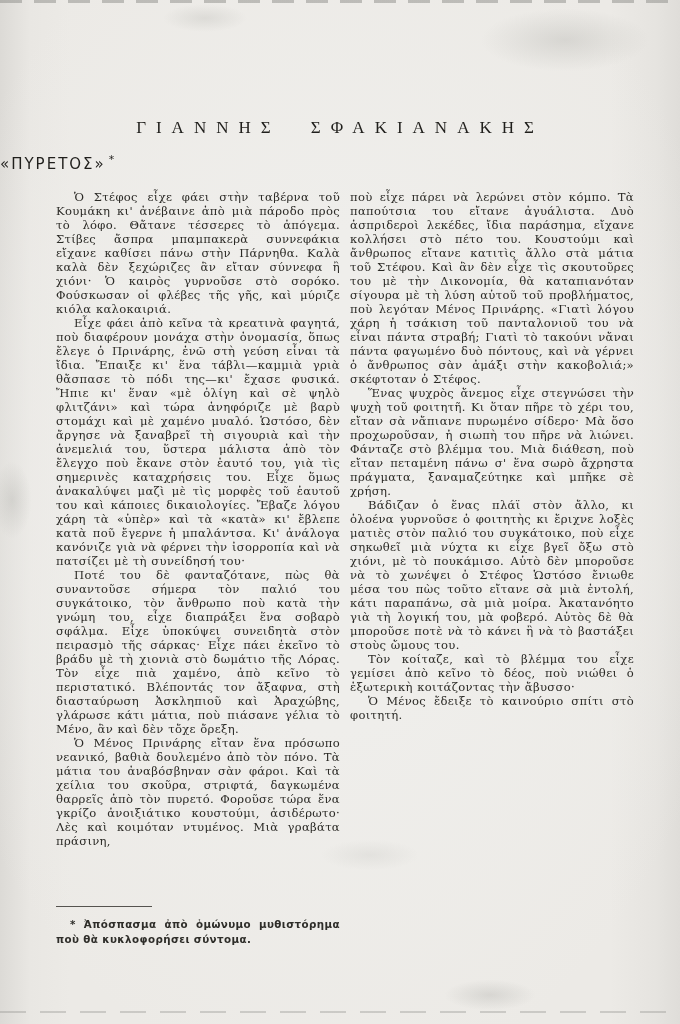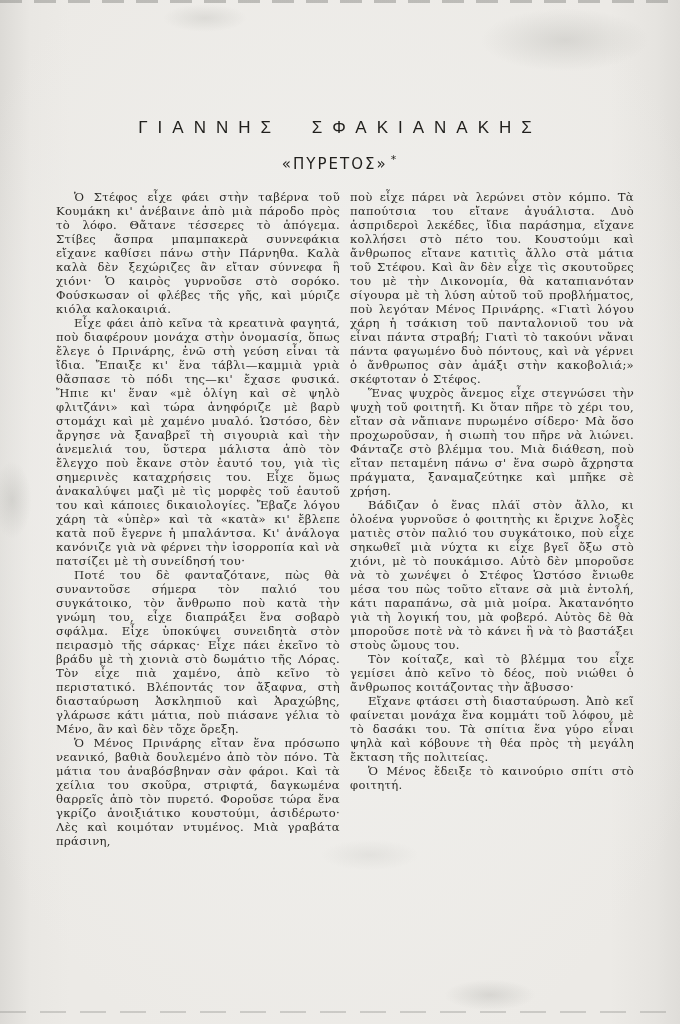--- a/index.html
+++ b/index.html
@@ -21,27 +21,26 @@
       #e9e7e3;
     color:#2b2a26;
   }
   .edge-top{position:absolute;top:0;left:0;width:680px;height:3px;
     background:repeating-linear-gradient(90deg, rgba(130,130,126,0.45) 0 22px, rgba(130,130,126,0) 22px 34px);}
   .edge-bottom{position:absolute;top:1011px;left:0;width:680px;height:2px;
     background:repeating-linear-gradient(90deg, rgba(140,140,136,0.35) 0 26px, rgba(140,140,136,0) 26px 40px);}
   .author{
     position:absolute;top:118px;left:0;width:100%;
     text-align:center;
-    font-family:Liberation Sans, sans-serif;
+    font-family:Liberation Serif, serif;
     font-size:17px;font-weight:400;color:#201f1c;
     letter-spacing:10px;word-spacing:16px;white-space:nowrap;
   }
   .subtitle{
     position:absolute;top:153px;left:0;width:100%;
-    text-align:center;
     font-family:"DejaVu Sans", sans-serif;
     font-size:15px;color:#201f1c;letter-spacing:2px;
   }
   .subtitle .asterisk{font-size:11px;vertical-align:super;margin-left:3px;}
   .columns{
     position:absolute;top:190px;left:56px;width:578px;
     display:flex;gap:10px;
   }
   .col{width:284px;}
   .col p{
@@ -80,19 +79,22 @@
     <div class="col">
       <p class="indent">Ὁ Στέφος εἶχε φάει στὴν ταβέρνα τοῦ Κουμάκη κι' ἀνέβαινε ἀπὸ μιὰ πάροδο πρὸς τὸ λόφο. Θἄτανε τέσσερες τὸ ἀπόγεμα. Στίβες ἄσπρα μπαμπακερὰ συννεφάκια εἴχανε καθίσει πάνω στὴν Πάρνηθα. Καλὰ καλὰ δὲν ξεχώριζες ἂν εἴταν σύννεφα ἢ χιόνι· Ὁ καιρὸς γυρνοῦσε στὸ σορόκο. Φούσκωσαν οἱ φλέβες τῆς γῆς, καὶ μύριζε κιόλα καλοκαιριά.</p>
       <p class="indent">Εἶχε φάει ἀπὸ κεῖνα τὰ κρεατινὰ φαγητά, ποὺ διαφέρουν μονάχα στὴν ὀνομασία, ὅπως ἔλεγε ὁ Πρινάρης, ἐνῶ στὴ γεύση εἶναι τὰ ἴδια. Ἔπαιξε κι' ἕνα τάβλι—καμμιὰ γριὰ θἄσπασε τὸ πόδι της—κι' ἔχασε φυσικά. Ἤπιε κι' ἕναν «μὲ ὀλίγη καὶ σὲ ψηλὸ φλιτζάνι» καὶ τώρα ἀνηφόριζε μὲ βαρὺ στομάχι καὶ μὲ χαμένο μυαλό. Ὡστόσο, δὲν ἄργησε νὰ ξαναβρεῖ τὴ σιγουριὰ καὶ τὴν ἀνεμελιά του, ὕστερα μάλιστα ἀπὸ τὸν ἔλεγχο ποὺ ἔκανε στὸν ἑαυτό του, γιὰ τὶς σημερινὲς καταχρήσεις του. Εἶχε ὅμως ἀνακαλύψει μαζὶ μὲ τὶς μορφὲς τοῦ ἑαυτοῦ του καὶ κάποιες δικαιολογίες. Ἔβαζε λόγου χάρη τὰ «ὑπὲρ» καὶ τὰ «κατὰ» κι' ἔβλεπε κατὰ ποῦ ἔγερνε ἡ μπαλάντσα. Κι' ἀνάλογα κανόνιζε γιὰ νὰ φέρνει τὴν ἰσορροπία καὶ νὰ πατσίζει μὲ τὴ συνείδησή του·</p>
       <p class="indent">Ποτέ του δὲ φανταζότανε, πὼς θὰ συναντοῦσε σήμερα τὸν παλιό του συγκάτοικο, τὸν ἄνθρωπο ποὺ κατὰ τὴν γνώμη του, εἶχε διαπράξει ἕνα σοβαρὸ σφάλμα. Εἶχε ὑποκύψει συνειδητὰ στὸν πειρασμὸ τῆς σάρκας· Εἶχε πάει ἐκεῖνο τὸ βράδυ μὲ τὴ χιονιὰ στὸ δωμάτιο τῆς Λόρας. Τὸν εἶχε πιὰ χαμένο, ἀπὸ κεῖνο τὸ περιστατικό. Βλέποντάς τον ἄξαφνα, στὴ διασταύρωση Ἀσκληπιοῦ καὶ Ἀραχώβης, γλάρωσε κάτι μάτια, ποὺ πιάσανε γέλια τὸ Μένο, ἂν καὶ δὲν τὄχε ὄρεξη.</p>
       <p class="indent">Ὁ Μένος Πρινάρης εἴταν ἕνα πρόσωπο νεανικό, βαθιὰ δουλεμένο ἀπὸ τὸν πόνο. Τὰ μάτια του ἀναβόσβηναν σὰν φάροι. Καὶ τὰ χείλια του σκοῦρα, στριφτά, δαγκωμένα θαρρεῖς ἀπὸ τὸν πυρετό. Φοροῦσε τώρα ἕνα γκρίζο ἀνοιξιάτικο κουστούμι, ἀσιδέρωτο· Λὲς καὶ κοιμόταν ντυμένος. Μιὰ γραβάτα πράσινη,</p>
     </div>
     <div class="col">
       <p>ποὺ εἶχε πάρει νὰ λερώνει στὸν κόμπο. Τὰ παπούτσια του εἴτανε ἀγυάλιστα. Δυὸ ἀσπριδεροὶ λεκέδες, ἴδια παράσημα, εἴχανε κολλήσει στὸ πέτο του. Κουστούμι καὶ ἄνθρωπος εἴτανε κατιτὶς ἄλλο στὰ μάτια τοῦ Στέφου. Καὶ ἂν δὲν εἶχε τὶς σκουτοῦρες του μὲ τὴν Δικονομία, θὰ καταπιανόταν σίγουρα μὲ τὴ λύση αὐτοῦ τοῦ προβλήματος, ποὺ λεγόταν Μένος Πρινάρης. «Γιατὶ λόγου χάρη ἡ τσάκιση τοῦ πανταλονιοῦ του νὰ εἶναι πάντα στραβή; Γιατὶ τὸ τακούνι νἄναι πάντα φαγωμένο δυὸ πόντους, καὶ νὰ γέρνει ὁ ἄνθρωπος σὰν ἁμάξι στὴν κακοβολιά;» σκέφτοταν ὁ Στέφος.</p>
       <p class="indent">Ἕνας ψυχρὸς ἄνεμος εἶχε στεγνώσει τὴν ψυχὴ τοῦ φοιτητῆ. Κι ὅταν πῆρε τὸ χέρι του, εἴταν σὰ νἄπιανε πυρωμένο σίδερο· Μὰ ὅσο προχωροῦσαν, ἡ σιωπὴ του πῆρε νὰ λιώνει. Φάνταζε στὸ βλέμμα του. Μιὰ διάθεση, ποὺ εἴταν πεταμένη πάνω σ' ἕνα σωρὸ ἄχρηστα πράγματα, ξαναμαζεύτηκε καὶ μπῆκε σὲ χρήση.</p>
       <p class="indent">Βάδιζαν ὁ ἕνας πλάϊ στὸν ἄλλο, κι ὁλοένα γυρνοῦσε ὁ φοιτητὴς κι ἔριχνε λοξὲς ματιὲς στὸν παλιό του συγκάτοικο, ποὺ εἶχε σηκωθεῖ μιὰ νύχτα κι εἶχε βγεῖ ὄξω στὸ χιόνι, μὲ τὸ πουκάμισο. Αὐτὸ δὲν μποροῦσε νὰ τὸ χωνέψει ὁ Στέφος Ὡστόσο ἔνιωθε μέσα του πὼς τοῦτο εἴτανε σὰ μιὰ ἐντολή, κάτι παραπάνω, σὰ μιὰ μοίρα. Ἀκατανόητο γιὰ τὴ λογική του, μὰ φοβερό. Αὐτὸς δὲ θὰ μποροῦσε ποτὲ νὰ τὸ κάνει ἢ νὰ τὸ βαστάξει στοὺς ὤμους του.</p>
-      <p class="indent">Τὸν κοίταζε, καὶ τὸ βλέμμα του εἶχε γεμίσει ἀπὸ κεῖνο τὸ δέος, ποὺ νιώθει ὁ ἄνθρωπος κοιτάζοντας τὴν ἄβυσσο·</p>
-      <p class="indent">Εἴχανε φτάσει στὴ διασταύρωση. Ἀπὸ κεῖ φαίνεται μονάχα ἕνα κομμάτι τοῦ λόφου, μὲ τὸ δασάκι του. Τὰ σπίτια ἕνα γύρο εἶναι ψηλὰ καὶ κόβουνε τὴ θέα πρὸς τὴ μεγάλη ἔκταση τῆς πολιτείας.</p>
+      <p class="indent">Τὸν κοίταζε, καὶ τὸ βλέμμα του εἶχε γεμίσει ἀπὸ κεῖνο τὸ δέος, ποὺ νιώθει ὁ ἐξωτερικὴ κοιτάζοντας τὴν ἄβυσσο·</p>
       <p class="indent">Ὁ Μένος ἔδειξε τὸ καινούριο σπίτι στὸ φοιτητή.</p>
     </div>
   </div>
 
+  <div class="footnote">
+    <div class="footnote-rule"></div>
+    <p><span>*</span> <span>Ἀπόσπασμα ἀπὸ ὁμώνυμο μυθιστόρημα ποὺ θὰ κυκλοφορήσει σύντομα.</span></p>
+  </div>
 </div>
 
 </body></html>

